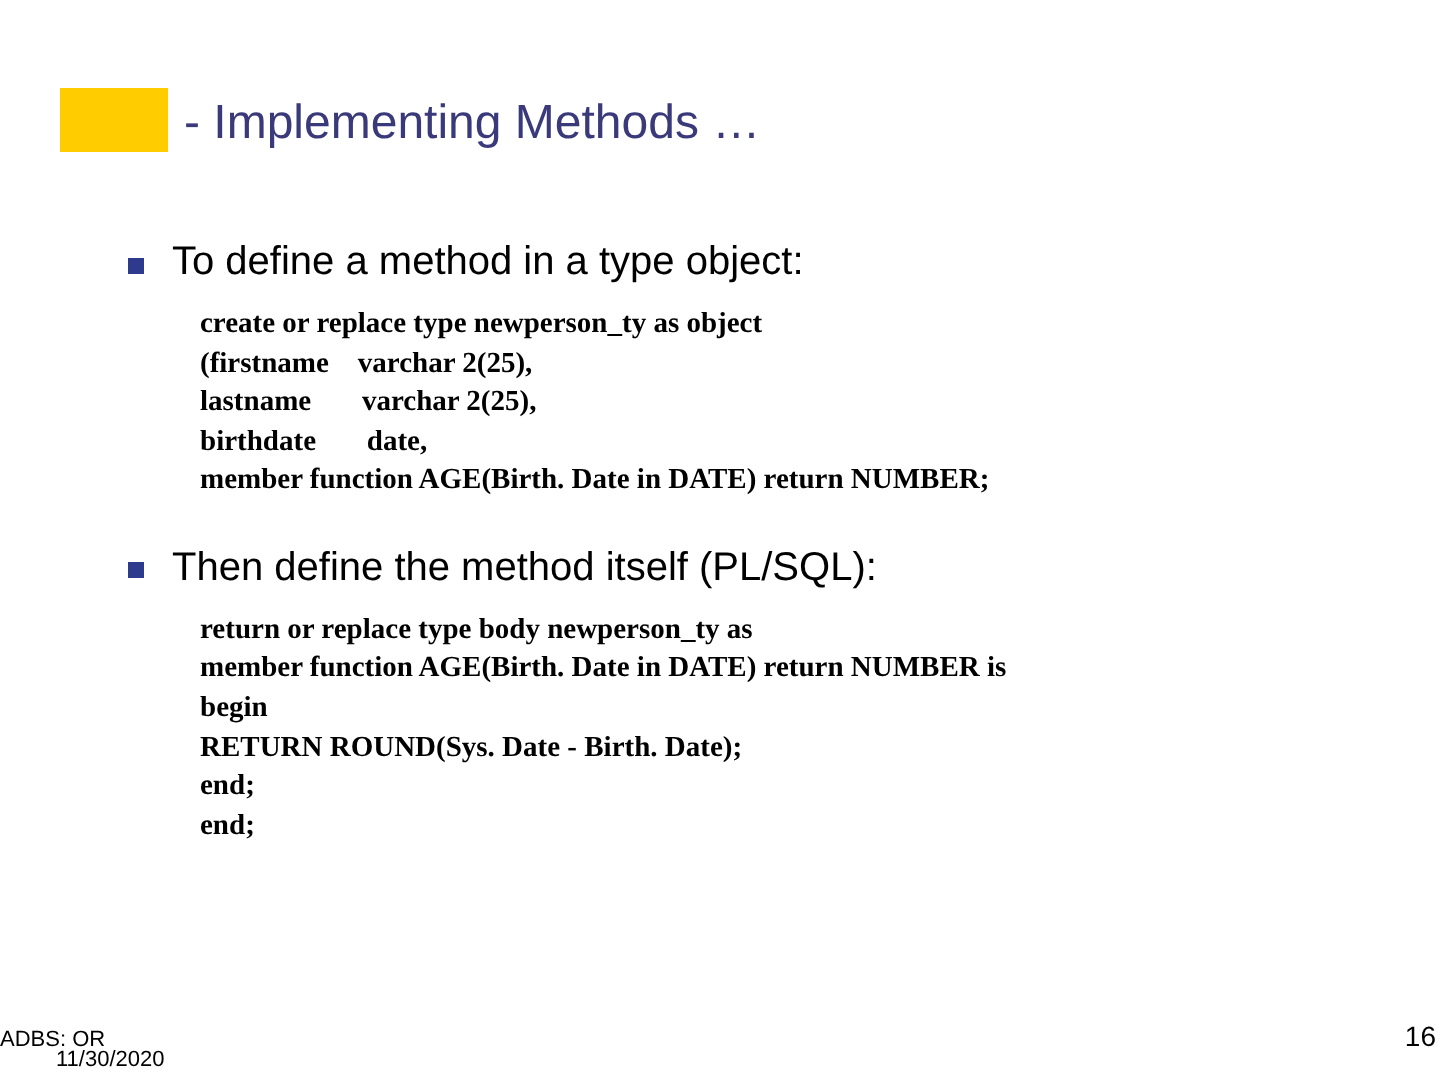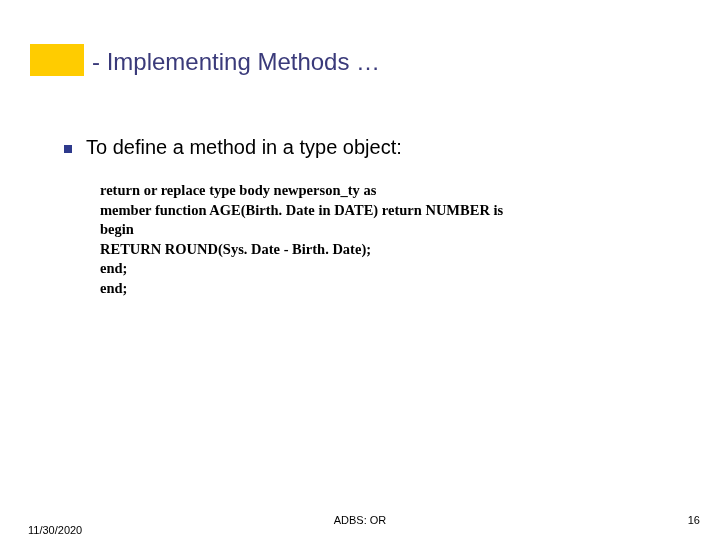--- a/index.html
+++ b/index.html
@@ -28,21 +28,20 @@
     top: 48px;
     font-size: 24px;
     color: #3a3a7a;
     z-index: 1;
   }
   .content {
     position: absolute;
     left: 64px;
     top: 120px;
     width: 600px;
-    margin-top: 16px;
   }
   .section {
     margin-bottom: 22px;
   }
   .sec-head {
     display: flex;
     align-items: center;
     margin-bottom: 10px;
   }
   .bullet-square {
@@ -71,48 +70,56 @@
     left: 28px;
     bottom: 4px;
     font-size: 11px;
     color: #000;
   }
   .footer-center {
     position: absolute;
     bottom: 14px;
     left: 0;
     width: 720px;
-    text-align: center;
     font-size: 11px;
     color: #000;
   }
   .footer-page {
     position: absolute;
-    right: 20px;
+    right: 2px;
     bottom: 14px;
-    font-size: 11px;
+    font-size: 14px;
     color: #000;
   }
 </style>
 </head>
 <body>
 
 <div class="accent-block"></div>
 <div class="title">- Implementing Methods …</div>
 
 <div class="content">
 
   <div class="section">
     <div class="sec-head">
       <div class="bullet-square"></div>
       <div class="sec-head-text">To define a method in a type object:</div>
     </div>
+    <div class="code-block">create or replace type newperson_ty as object
+(firstname    varchar 2(25),
+lastname       varchar 2(25),
+birthdate       date,
+member function AGE(Birth. Date in DATE) return NUMBER;</div>
   </div>
 
   <div class="section">
+    <div class="sec-head">
+      <div class="bullet-square"></div>
+      <div class="sec-head-text">Then define the method itself (PL/SQL):</div>
+    </div>
     <div class="code-block">return or replace type body newperson_ty as
 member function AGE(Birth. Date in DATE) return NUMBER is
 begin
 RETURN ROUND(Sys. Date - Birth. Date);
 end;
 end;</div>
   </div>
 
 </div>
 

